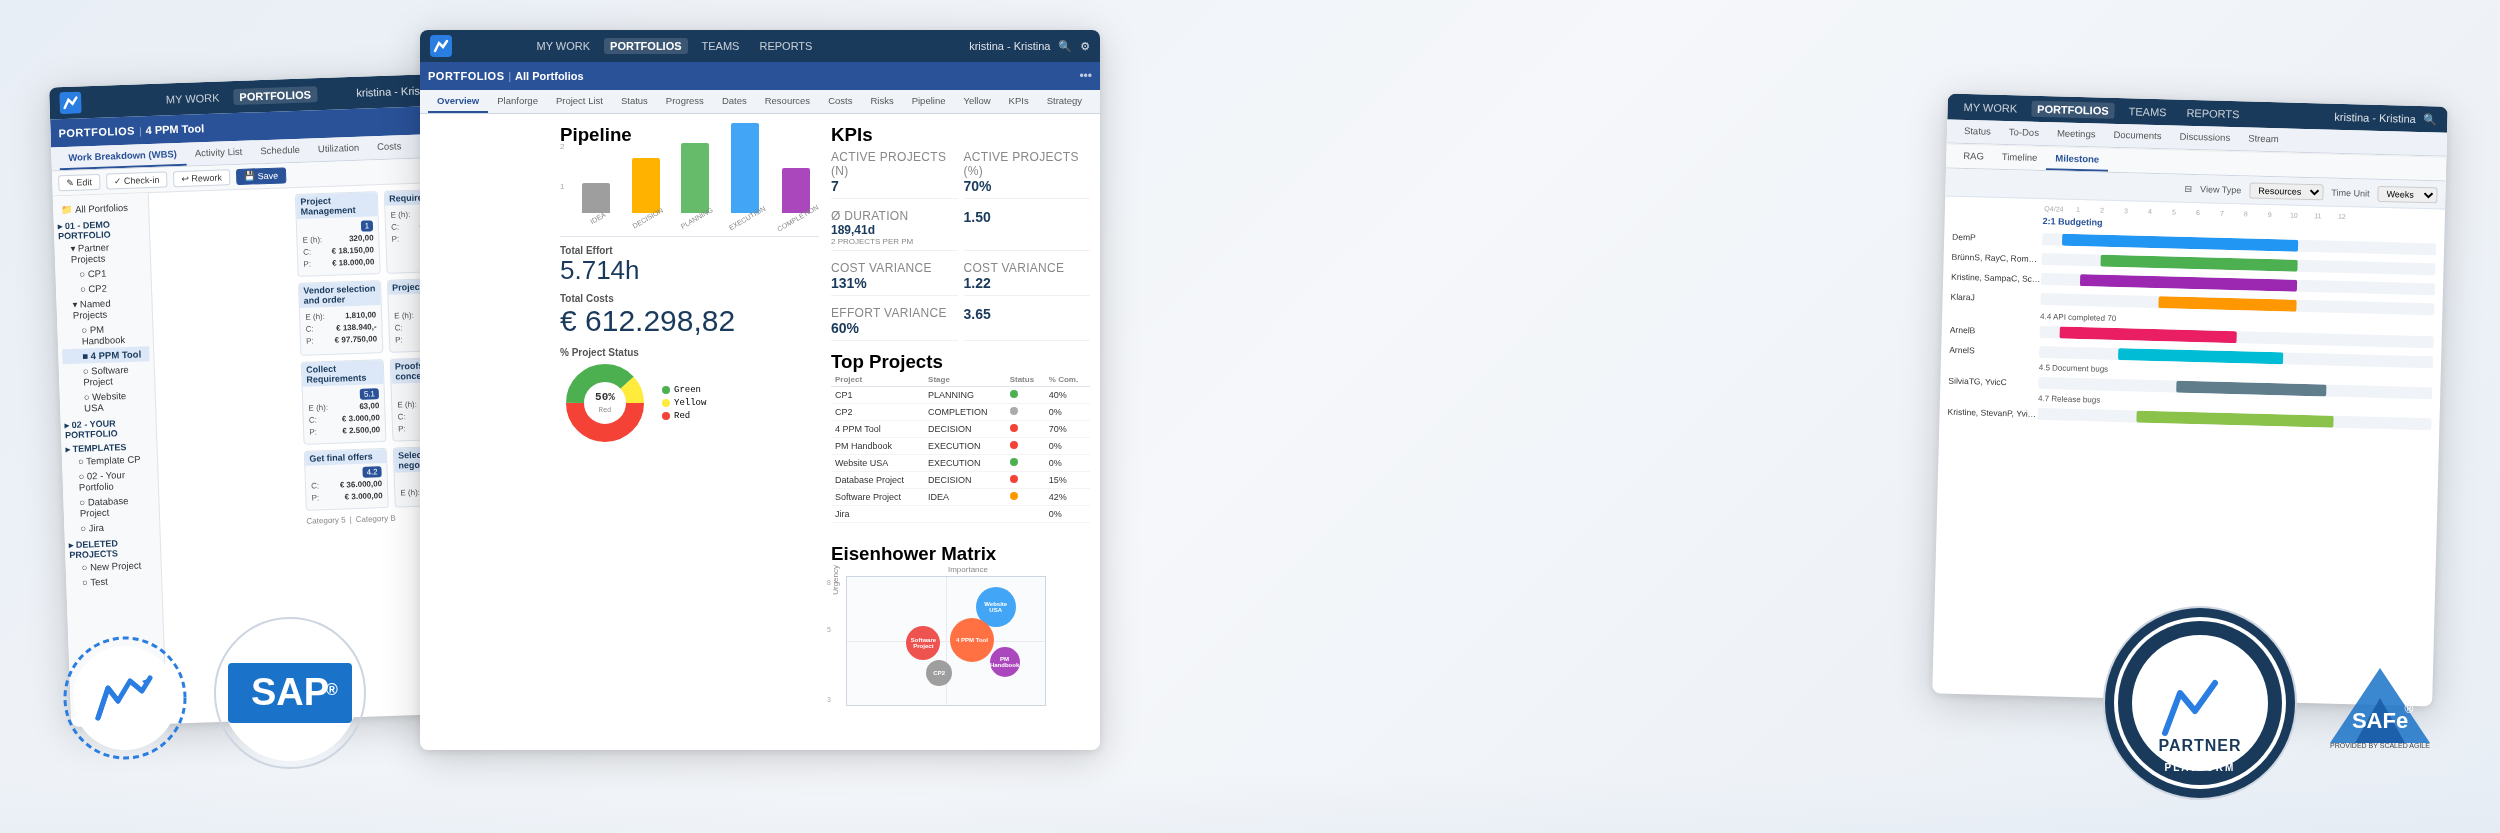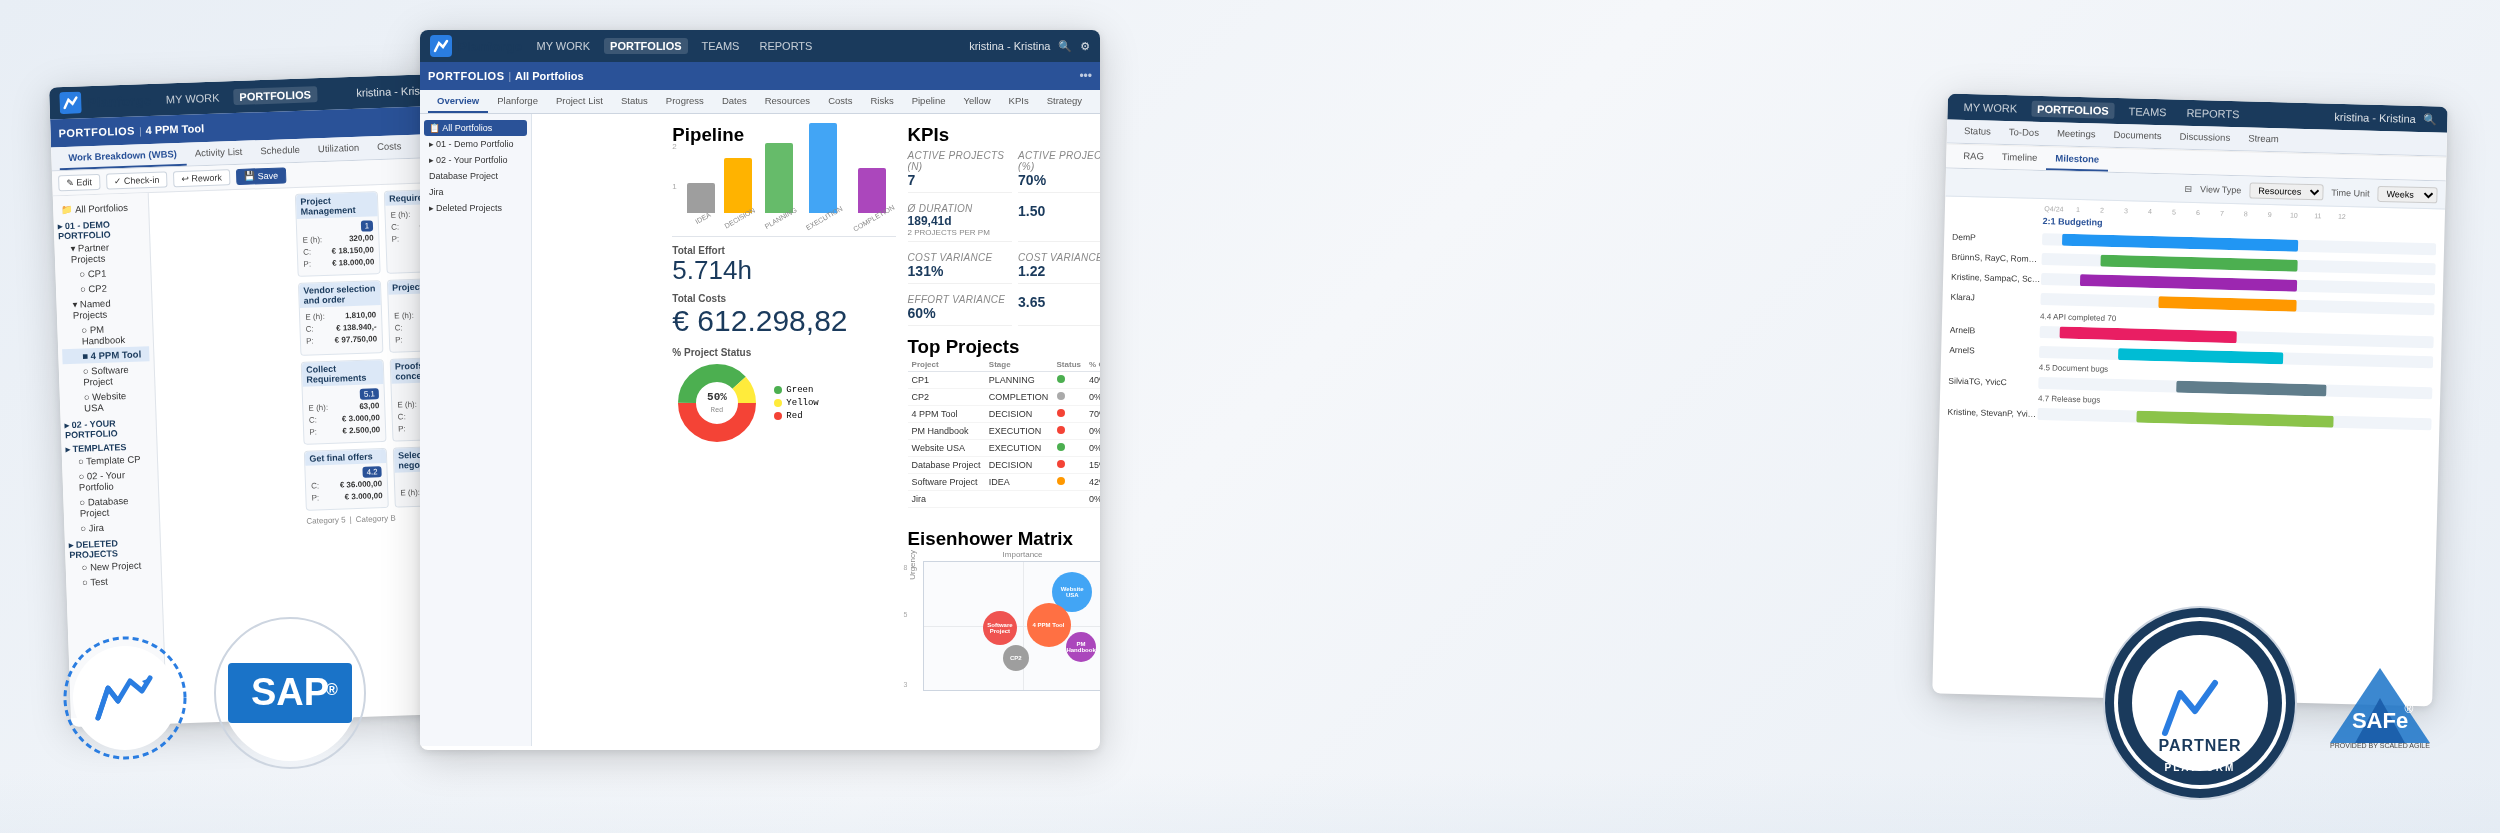--- a/index.html
+++ b/index.html
@@ -269,25 +269,24 @@
     .kpi-grid {
       display: grid;
       grid-template-columns: 1fr 1fr;
       gap: 6px;
     }
     .kpi-item {
       padding: 4px 0;
       border-bottom: 1px solid #f0f0f0;
     }
     .kpi-label {
-      font-size: 10px;
+      font-size: 12px;
       color: #888;
       text-transform: uppercase;
       letter-spacing: 0.3px;
-      font-style: italic;
     }
     .kpi-value {
       font-size: 14px;
       font-weight: 700;
       color: #1a3a5c;
     }
     .kpi-sub {
       font-size: 8px;
       color: #888;
     }
@@ -739,28 +738,20 @@
       <div class="tab">Costs</div>
       <div class="tab">Risks</div>
       <div class="tab">Pipeline</div>
       <div class="tab">Yellow</div>
       <div class="tab">KPIs</div>
       <div class="tab">Strategy</div>
     </div>
 
     <div style="display:flex; height: calc(100% - 32px - 28px - 28px);">
 
-      <div class="portfolio-sidebar">
-        <div class="ps-item active">📋 All Portfolios</div>
-        <div class="ps-item">▸ 01 - Demo Portfolio</div>
-        <div class="ps-item">▸ 02 - Your Portfolio</div>
-        <div class="ps-item">  Database Project</div>
-        <div class="ps-item">  Jira</div>
-        <div class="ps-item">▸ Deleted Projects</div>
-      </div>
 
       <div class="portfolio-main">
         <div class="metrics-grid">
 
           <div>
             <h3>Pipeline</h3>
             <div class="pipeline-chart">
 
               <div style="display:flex;flex-direction:column;justify-content:space-between;height:80px;margin-right:4px;font-size:8px;color:#aaa;">
                 <span>2</span>

